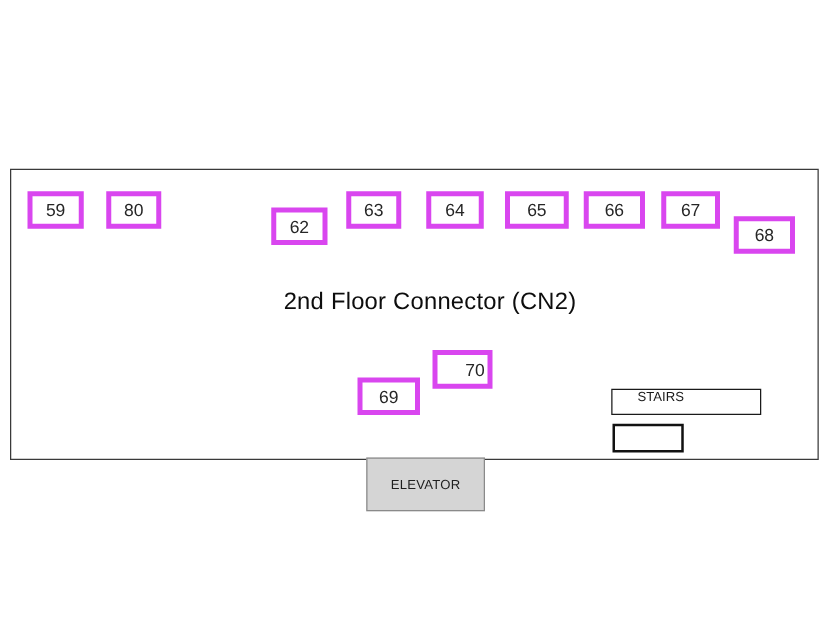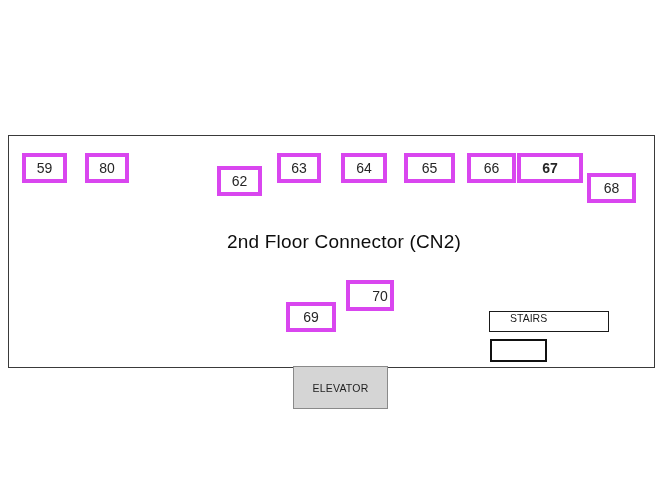--- a/index.html
+++ b/index.html
@@ -111,21 +111,21 @@
       </div>
     <div class="room top" style="left:332px; width:46px;">
         <span>64</span>
       </div>
     <div class="room top" style="left:395px; width:51px;text-align:right;">
         <span>65</span>
       </div>
     <div class="room top" style="left:458px; width:49px;">
         <span>66</span>
       </div>
-    <div class="room top" style="left:508px; width:66px;font-weight:bold;">
+    <div class="room top" style="left:520px; width:47px;">
         <span>67</span>
       </div>
     <div class="room top" style="left:578px; width:49px;margin-top:20px;">
         <span>68</span>
       </div>
 
     <div class="plan-title">2nd Floor Connector (CN2)</div>
 
     <div class="room" style="left:337px; top:144px; width:48px; height:31px;padding-left:20px;">
         <span>70</span>

